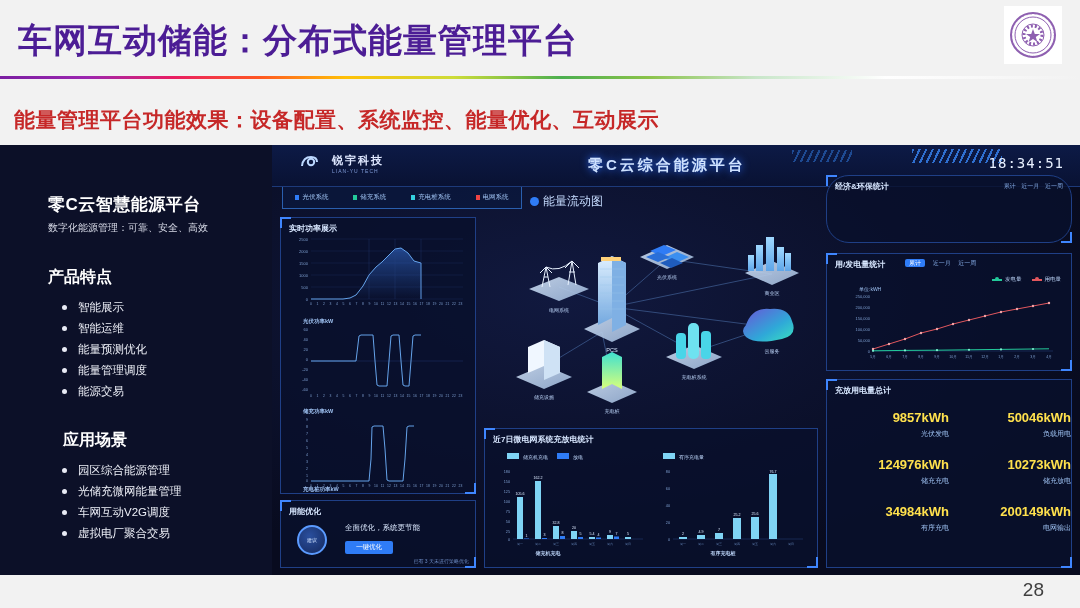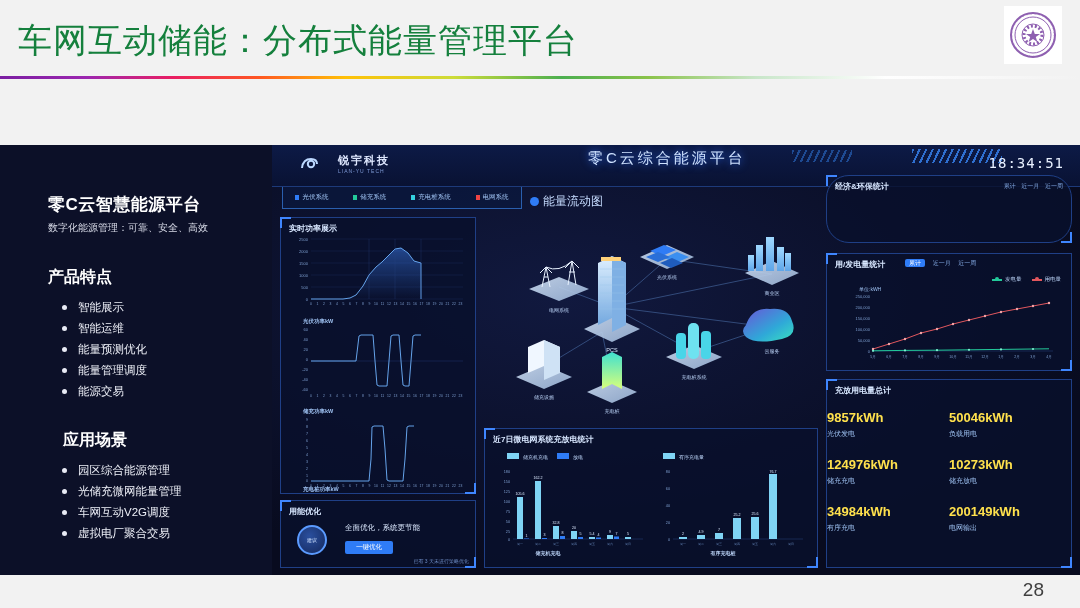--- a/index.html
+++ b/index.html
@@ -8,21 +8,21 @@
     font-family: "Liberation Sans", sans-serif;
     background: #f2f2f2;
     overflow: hidden;
     position: relative;
   }
 
   
   .slide-header { position: absolute; left: 0; top: 0; width: 1080px; height: 145px; background: #f2f2f2; }
   .slide-title {
     position: absolute; left: 18px; top: 18px;
-    font-size: 34px; font-weight: normal; color: #15803d;
+    font-size: 34px; font-weight: bold; color: #4c1d95;
     letter-spacing: 1px; white-space: nowrap;
   }
   .title-rule {
     position: absolute; left: 0; top: 76px; width: 1080px; height: 3px;
     background: linear-gradient(to right, #7b1fa2 0%, #9c27b0 8%, #e91e63 16%,
       #ff5722 24%, #ffc107 32%, #cddc39 42%, #4caf50 52%, #8bc34a 60%,
       #c8e6c9 70%, #ffffff 82%, #f2f2f2 100%);
   }
   .slide-subtitle {
     position: absolute; left: 14px; top: 106px;
@@ -57,25 +57,25 @@
   .lp-list li::before {
     content: ""; position: absolute; left: 0; top: 8px;
     width: 5px; height: 5px; border-radius: 50%; background: #e8eaf4;
   }
 
   
   .dash-main { position: absolute; left: 272px; top: 0; right: 0; bottom: 0; }
 
   .dash-topbar { position: absolute; left: 0; top: 0; width: 808px; height: 42px;
     background: linear-gradient(to bottom, #0d1a46, #091233); border-bottom: 1px solid #1d3a7a; }
-  .brand-logo { position: absolute; left: 28px; top: 8px; display: flex; align-items: center; gap: 18px; }
+  .brand-logo { position: absolute; left: 28px; top: 8px; display: flex; gap: 12px; }
   .brand-cn { font-size: 11px; color: #dfe8ff; font-weight: bold; letter-spacing: 2px; }
   .brand-en { font-size: 5px; color: #7f9ad6; letter-spacing: 1px; }
   .dash-center-title {
-    position: absolute; left: 316px; top: 4px; font-size: 15px; font-weight: normal;
+    position: absolute; left: 316px; top: 11px; font-size: 15px; font-weight: bold;
     color: #cfe2ff; letter-spacing: 3px; text-shadow: 0 0 8px #2a6cff;
   }
   .dash-clock {
     position: absolute; right: 16px; top: 10px; font-size: 14px; color: #e8f0ff;
     font-family: "DejaVu Sans Mono", monospace; letter-spacing: 1px;
   }
   .deco-slant { position: absolute; top: 4px; left: 640px; width: 90px; height: 14px;
     background: repeating-linear-gradient(115deg, #2f6fd0 0 2px, transparent 2px 6px); }
   .deco-slant2 { position: absolute; top: 5px; left: 520px; width: 60px; height: 12px;
     background: repeating-linear-gradient(115deg, #1e4a92 0 2px, transparent 2px 6px); }
@@ -133,36 +133,37 @@
   .line-tabs .on { background: #2f7cf6; color: #fff; padding: 1px 4px; border-radius: 2px; }
   .line-tabs span { margin-right: 6px; }
   .line-legend { position: absolute; right: 10px; top: 22px; font-size: 5.5px; color: #bcd4f8; display: flex; gap: 10px; }
   .lgd { display: flex; align-items: center; gap: 3px; }
   .lgd i { width: 10px; height: 2px; display: inline-block; position: relative; }
   .lgd i::after { content: ""; position: absolute; left: 3px; top: -1.5px; width: 4px; height: 4px;
     border-radius: 50%; background: inherit; }
 
   .c-tot { left: 554px; top: 234px; width: 246px; height: 189px; }
   .tot-grid { position: absolute; left: 0; top: 30px; width: 100%;
-    display: grid; grid-template-columns: 1fr 1fr; row-gap: 18px; text-align: left; }
+    display: grid; grid-template-columns: 1fr 1fr; row-gap: 18px; text-align: right; }
   .tot-val { font-size: 13px; font-weight: bold; color: #ffe14d; }
   .tot-lab { font-size: 7px; color: #9dc0f0; margin-top: 4px; }
 
   
   .slide-footer { position: absolute; left: 0; top: 575px; width: 1080px; height: 33px; background: #f2f2f2; }
   .page-num { position: absolute; right: 36px; top: 4px; font-size: 19px; color: #404040; }
 
   svg text { font-family: "Liberation Sans", sans-serif; }
 </style>
 </head>
 <body>
 
 <div class="slide-header">
   <div class="slide-title">车网互动储能：分布式能量管理平台</div>
   <div class="title-rule"></div>
+  <div class="slide-subtitle">能量管理平台功能效果：设备配置、系统监控、能量优化、互动展示</div>
   <div class="univ-seal">
     <svg width="52" height="52" viewBox="0 0 52 52">
       <circle cx="26" cy="26" r="22" fill="none" stroke="#8e5fb0" stroke-width="2"></circle>
       <circle cx="26" cy="26" r="18" fill="none" stroke="#8e5fb0" stroke-width="1"></circle>
       <circle cx="26" cy="26" r="11" fill="none" stroke="#8e5fb0" stroke-width="1"></circle>
       <circle cx="26" cy="26" r="9" fill="none" stroke="#8e5fb0" stroke-width="3" stroke-dasharray="2 2"></circle>
       <polygon points="26,20 27.8,25 33,25 28.8,28 30.4,33 26,30 21.6,33 23.2,28 19,25 24.2,25" fill="#8e5fb0"></polygon>
       <circle cx="26" cy="26" r="21" fill="none" stroke="#a077bd" stroke-width="0.6" stroke-dasharray="1 3"></circle>
     </svg>
   </div>

